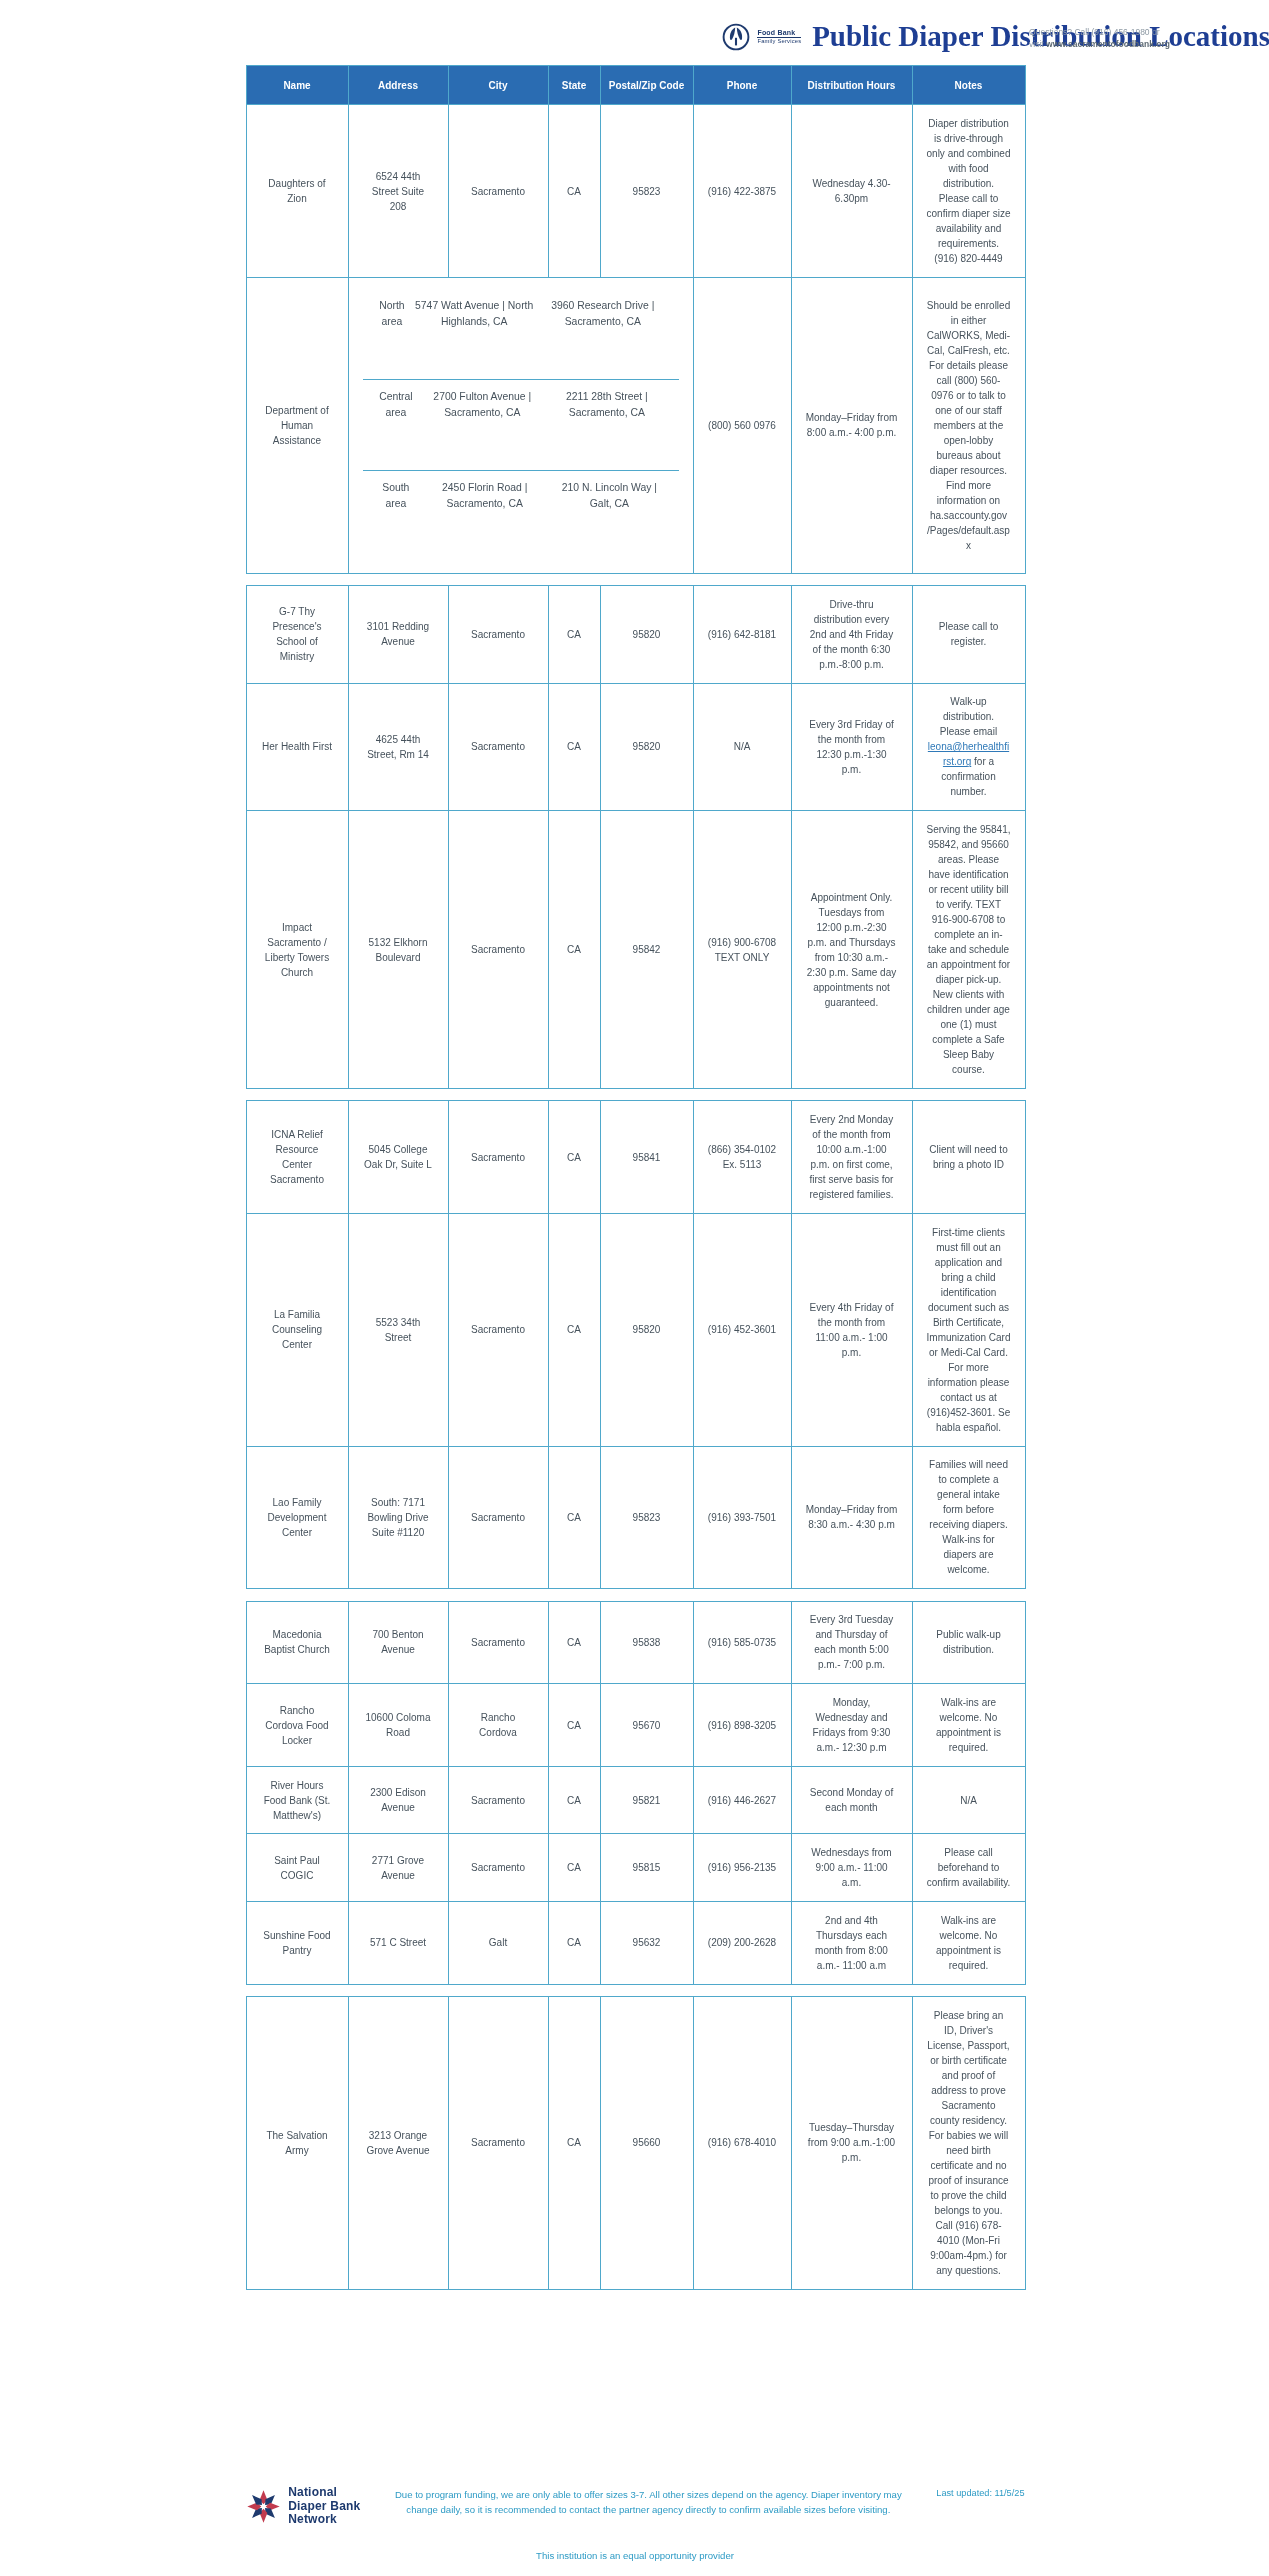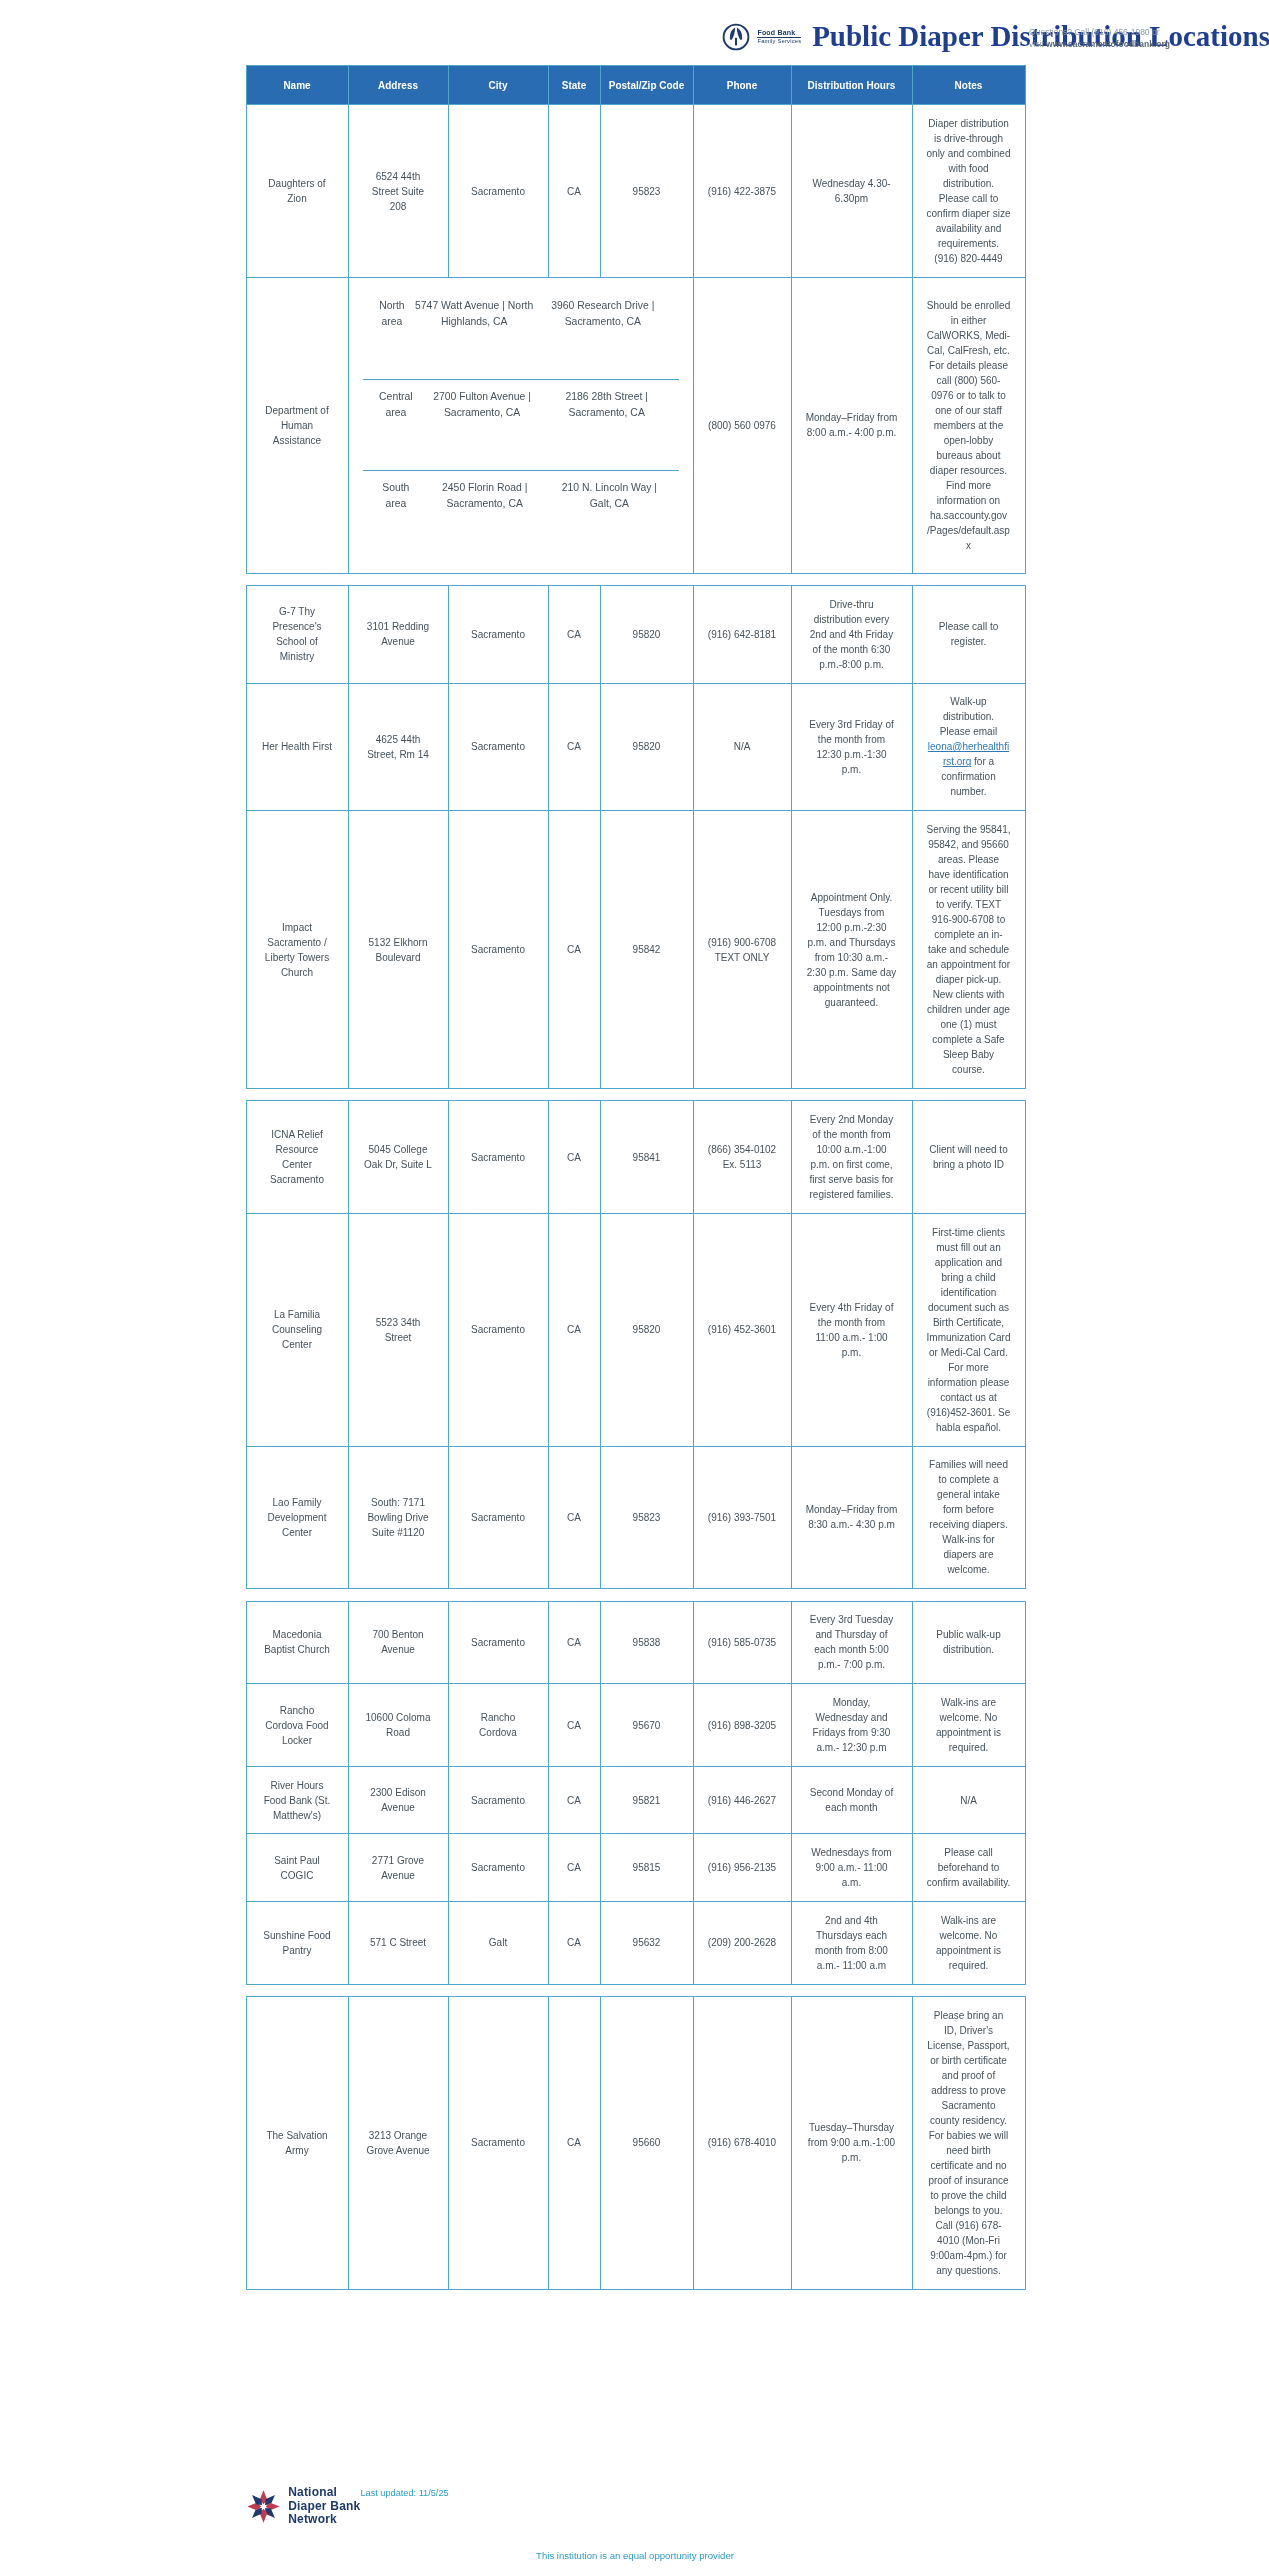--- a/index.html
+++ b/index.html
@@ -118,21 +118,21 @@
             <td class="cell-areas" colspan="4">
               <div class="areas">
                 <div class="area">
                   <div class="area-label">North area</div>
                   <div class="area-line">5747 Watt Avenue | North Highlands, CA</div>
                   <div class="area-line">3960 Research Drive | Sacramento, CA</div>
                 </div>
                 <div class="area">
                   <div class="area-label">Central area</div>
                   <div class="area-line">2700 Fulton Avenue | Sacramento, CA</div>
-                  <div class="area-line">2186 28th Street | Sacramento, CA</div>
+                  <div class="area-line">2211 28th Street | Sacramento, CA</div>
                 </div>
                 <div class="area">
                   <div class="area-label">South area</div>
                   <div class="area-line">2450 Florin Road | Sacramento, CA</div>
                   <div class="area-line">210 N. Lincoln Way | Galt, CA</div>
                 </div>
               </div>
             </td>
             <td class="cell-phone">(800) 560 0976</td>
             <td class="cell-hours">Monday–Friday from 8:00 a.m.- 4:00 p.m.</td>
@@ -329,19 +329,20 @@
         <polygon class="petal-navy" points="20,1.5 24.4,12.5 20,17.5 15.6,12.5" transform="rotate(225 20 20)"></polygon>
         <polygon class="petal-red" points="20,1.5 24.4,12.5 20,17.5 15.6,12.5" transform="rotate(270 20 20)"></polygon>
         <polygon class="petal-navy" points="20,1.5 24.4,12.5 20,17.5 15.6,12.5" transform="rotate(315 20 20)"></polygon>
       </svg>
       <div class="ndbn-text">
         <div>National</div>
         <div>Diaper Bank</div>
         <div>Network</div>
       </div>
     </div>
+    <div class="funding">Due to program funding, we are only able to offer sizes 3-7. All other sizes depend on the agency. Diaper inventory may change daily, so it is recommended to contact the partner agency directly to confirm available sizes before visiting.</div>
     <div class="updated">Last updated: 11/5/25</div>
   </div>
 
   <div class="eop">This institution is an equal opportunity provider</div>
 
 </div>
 
 
 </body></html>

